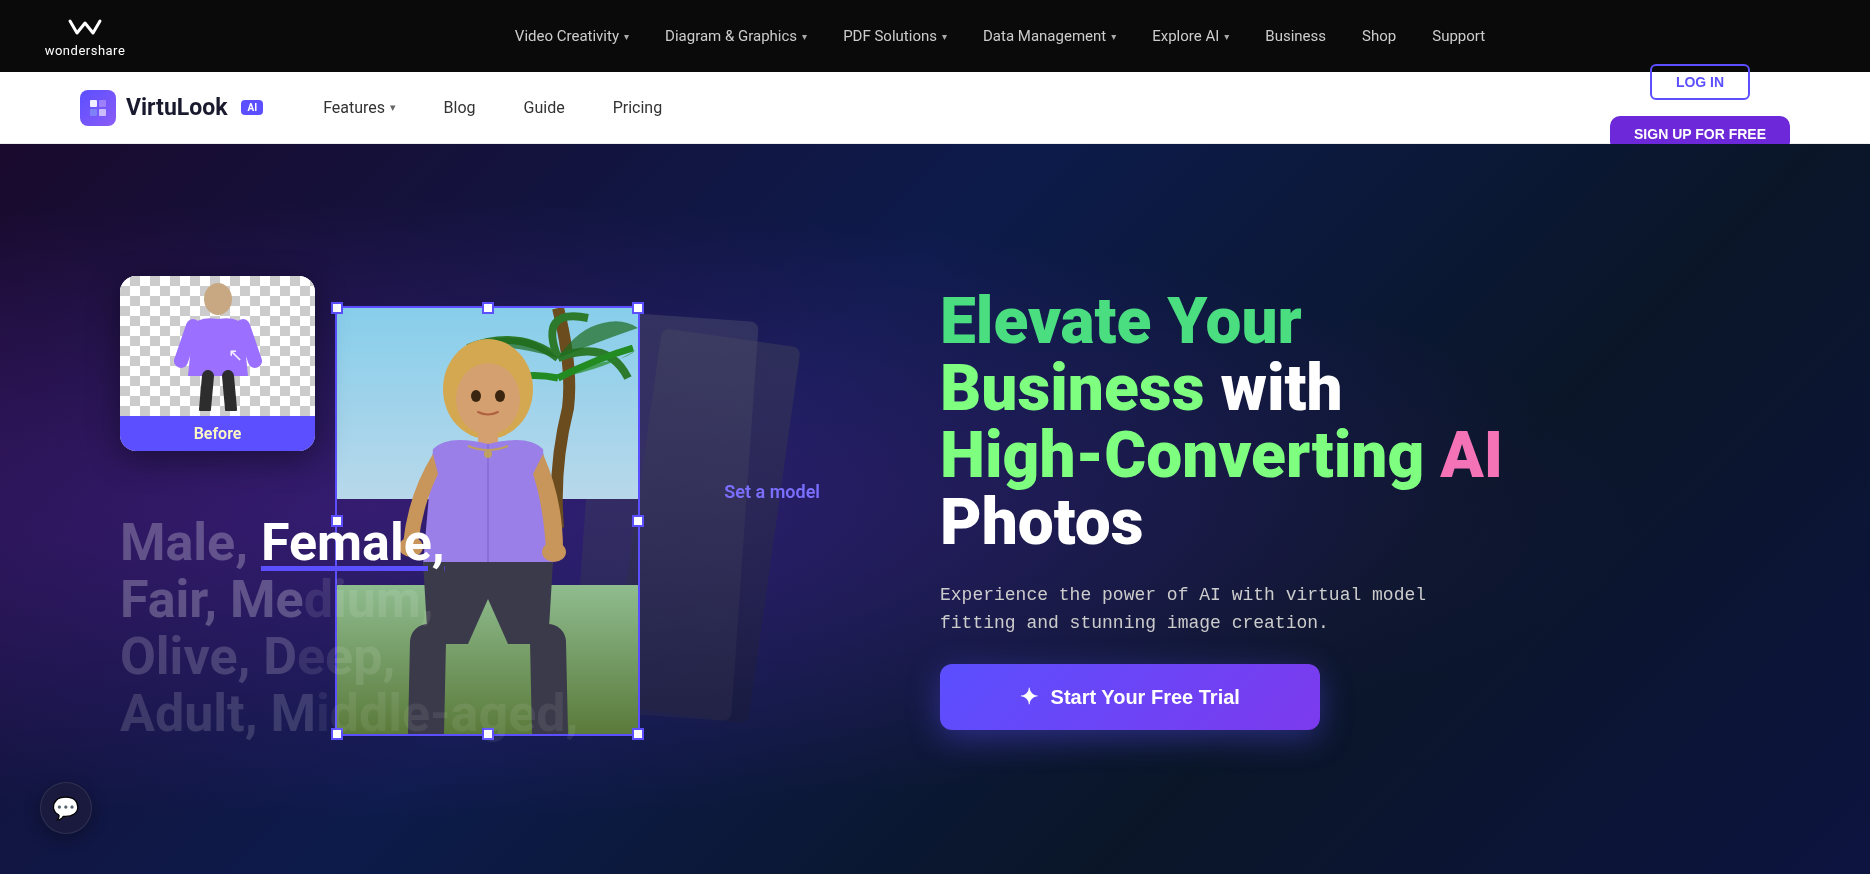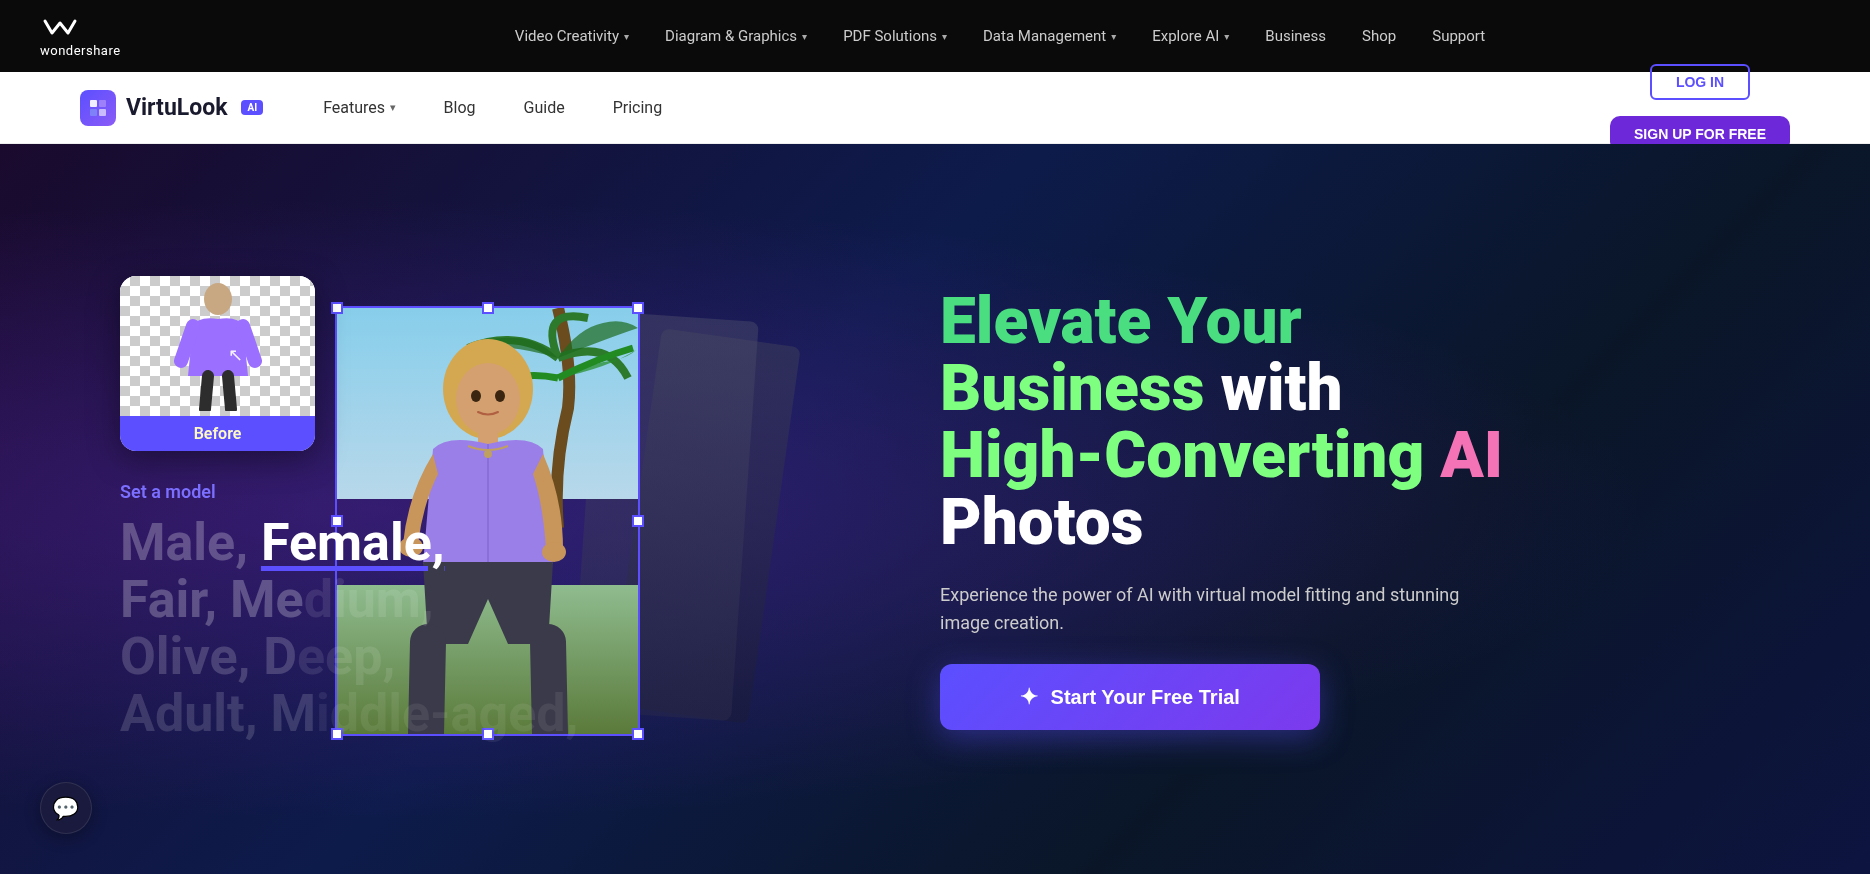--- a/index.html
+++ b/index.html
@@ -10,21 +10,21 @@
       background: #0a0a0a;
       height: 72px;
       display: flex;
       align-items: center;
       padding: 0 40px;
       gap: 40px;
     }
     .logo-area {
       display: flex;
       flex-direction: column;
-      align-items: flex-start;
+      align-items: center;
       color: white;
       min-width: 90px;
     }
     .logo-icon {
       width: 40px;
       height: 24px;
       margin-bottom: 4px;
     }
     .logo-text {
       font-size: 13px;
@@ -166,20 +166,21 @@
       position: relative;
       z-index: 2;
     }
 
     
     .set-model-label {
       color: #7b6fff;
       font-size: 18px;
       font-weight: 600;
       margin-bottom: 12px;
+      text-align: right;
     }
     .model-options {
       font-size: 52px;
       font-weight: 700;
       line-height: 1.1;
       color: rgba(255,255,255,0.25);
     }
     .model-options .highlighted {
       color: white;
       text-decoration: underline;
@@ -237,20 +238,21 @@
     .headline-word-high { color: #7fff7f; }
     .headline-word-ai { color: #f472b6; }
     .headline-word-photos { color: white; }
 
     .hero-subtitle {
       font-size: 18px;
       color: #cccccc;
       line-height: 1.6;
       max-width: 520px;
       margin-bottom: 26px;
+      font-family: Liberation Mono, monospace;
     }
 
     
     .cta-btn {
       display: inline-flex;
       align-items: center;
       gap: 12px;
       background: linear-gradient(135deg, #5b4fff, #7c3aed);
       color: white;
       font-size: 20px;

